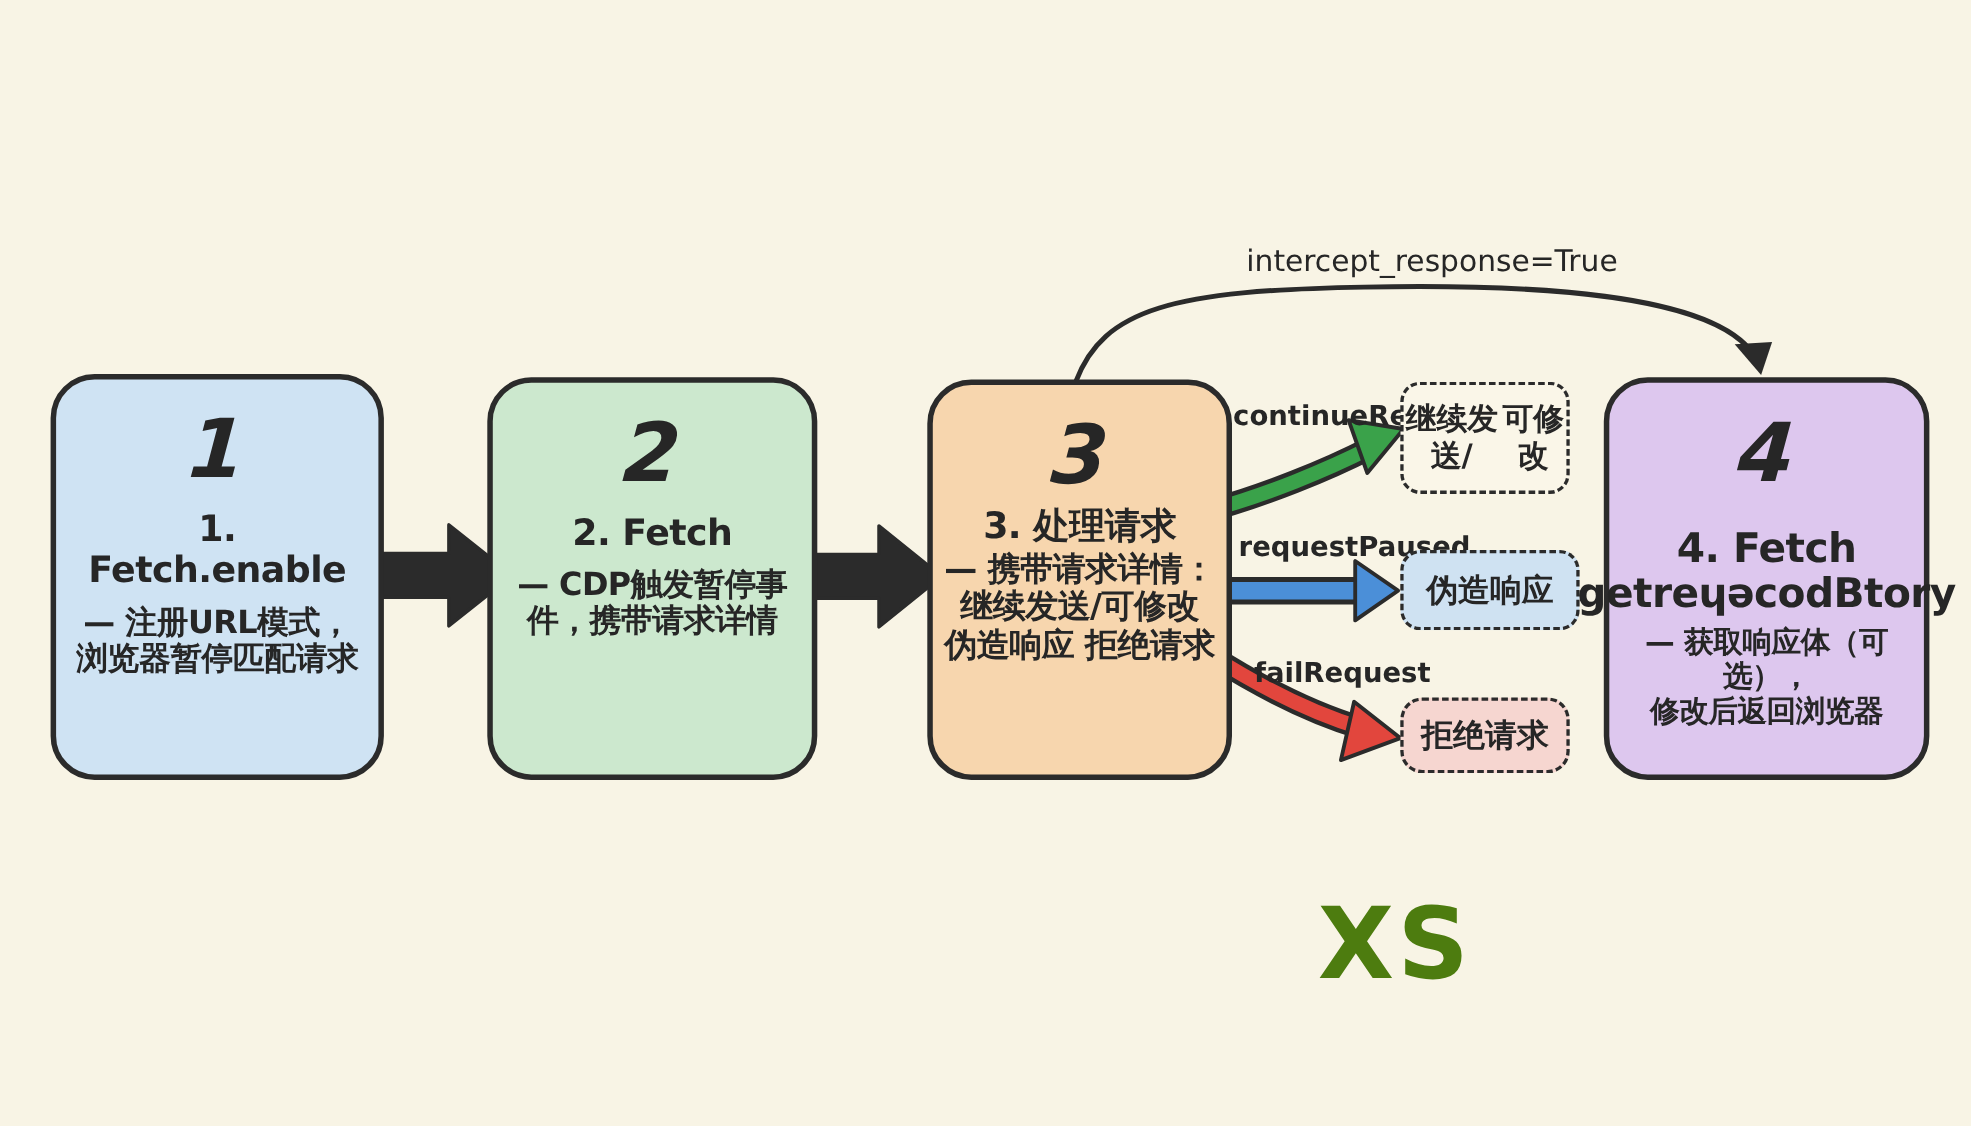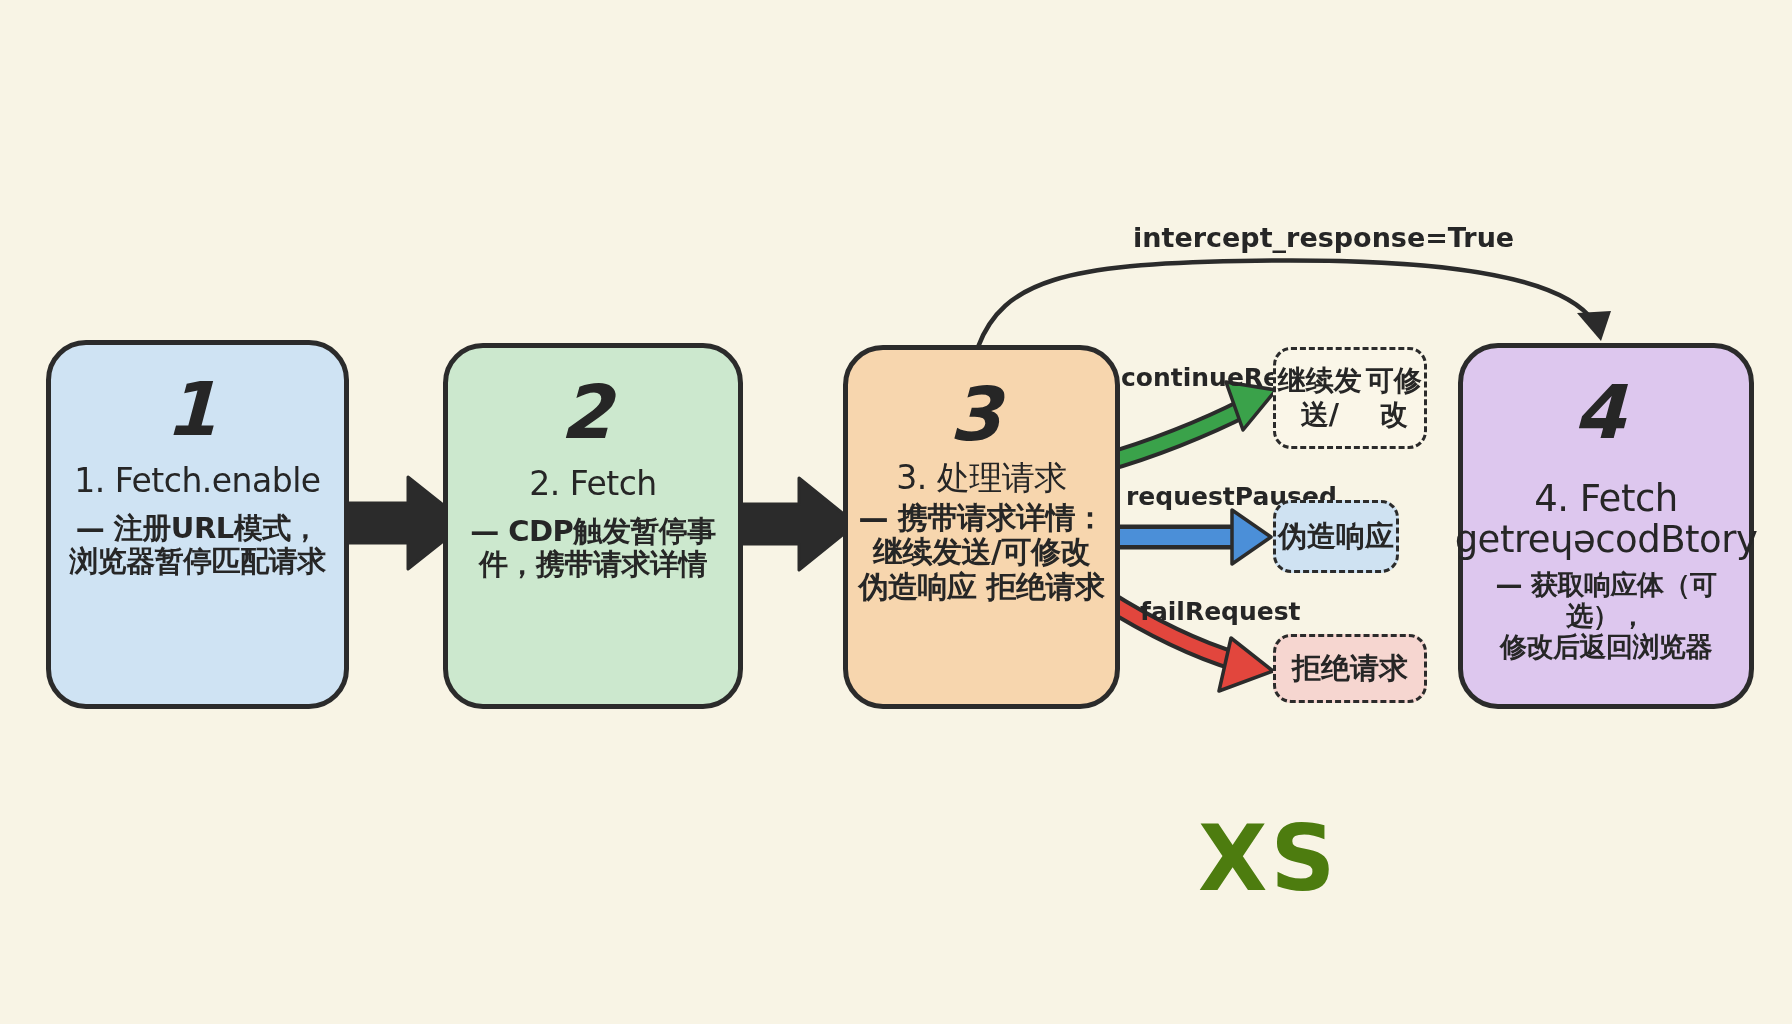--- a/index.html
+++ b/index.html
@@ -13,48 +13,48 @@
   .step{
     position:absolute;box-sizing:border-box;
     border:5px solid #2b2b2b;border-radius:40px;
     display:flex;flex-direction:column;align-items:center;
     padding:26px 8px 10px 8px;text-align:center;
   }
   .step .num{
     font-size:74px;font-weight:700;font-style:italic;line-height:1.05;
     transform:skewX(-4deg);margin-bottom:14px;
   }
-  .step .title{font-size:33px;font-weight:400;line-height:1.12;letter-spacing:-0.5px;}
+  .step .title{font-size:33px;font-weight:700;line-height:1.12;letter-spacing:-0.5px;}
   .step .body{font-size:29px;font-weight:700;line-height:1.16;margin-top:12px;letter-spacing:-0.5px;}
   .s1{left:46px;top:340px;width:303px;height:369px;background:#cfe3f3;}
   .s2{left:443px;top:343px;width:300px;height:366px;background:#cce8ce;}
   .s3{left:843px;top:345px;width:277px;height:364px;background:#f7d6ae;}
   .s3 .num{margin-bottom:6px;}
   .s3 .body{margin-top:4px;font-size:30px;}
   .s4{left:1458px;top:343px;width:296px;height:366px;background:#ddc7ee;}
   .s4 .title{font-size:37px;margin-top:12px;}
   .s4 .body{font-size:27px;margin-top:8px;}
   .dashed{
     position:absolute;box-sizing:border-box;
     border:3.5px dashed #2b2b2b;border-radius:18px;
     display:flex;flex-direction:row;align-items:center;justify-content:center;
     text-align:center;font-weight:700;line-height:1.22;
   }
   .d1{left:1273px;top:347px;width:154px;height:102px;background:#faf6e8;font-size:28px;}
-  .d2{left:1273px;top:500px;width:126px;height:73px;background:#cfe2f2;font-size:29px;}
-  .d3{left:1273px;top:634px;width:154px;height:69px;background:#f6d6d0;font-size:29px;}
+  .d2{left:1273px;top:500px;width:163px;height:73px;background:#cfe2f2;font-size:29px;}
+  .d3{left:1273px;top:634px;width:154px;height:69px;background:#f6d6d0;font-size:29px;border-radius:20px;}
   .branch-label{
     position:absolute;font-size:25px;font-weight:700;color:#262626;white-space:nowrap;
   }
   .lbl-continue{left:1121px;top:363px;}
   .lbl-fulfill{left:1126px;top:482px;}
   .lbl-fail{left:1140px;top:597px;}
   .arc-label{
     position:absolute;left:1133px;top:222px;width:330px;text-align:center;
-    font-size:27px;font-weight:700;white-space:nowrap;
+    font-size:27px;font-weight:400;white-space:nowrap;
   }
   .watermark{
     position:absolute;left:1198px;top:806px;
     font-size:90px;font-weight:600;color:#4d7c0f;letter-spacing:3px;
   }
 </style>
 </head>
 <body>
 
 <div class="canvas">

